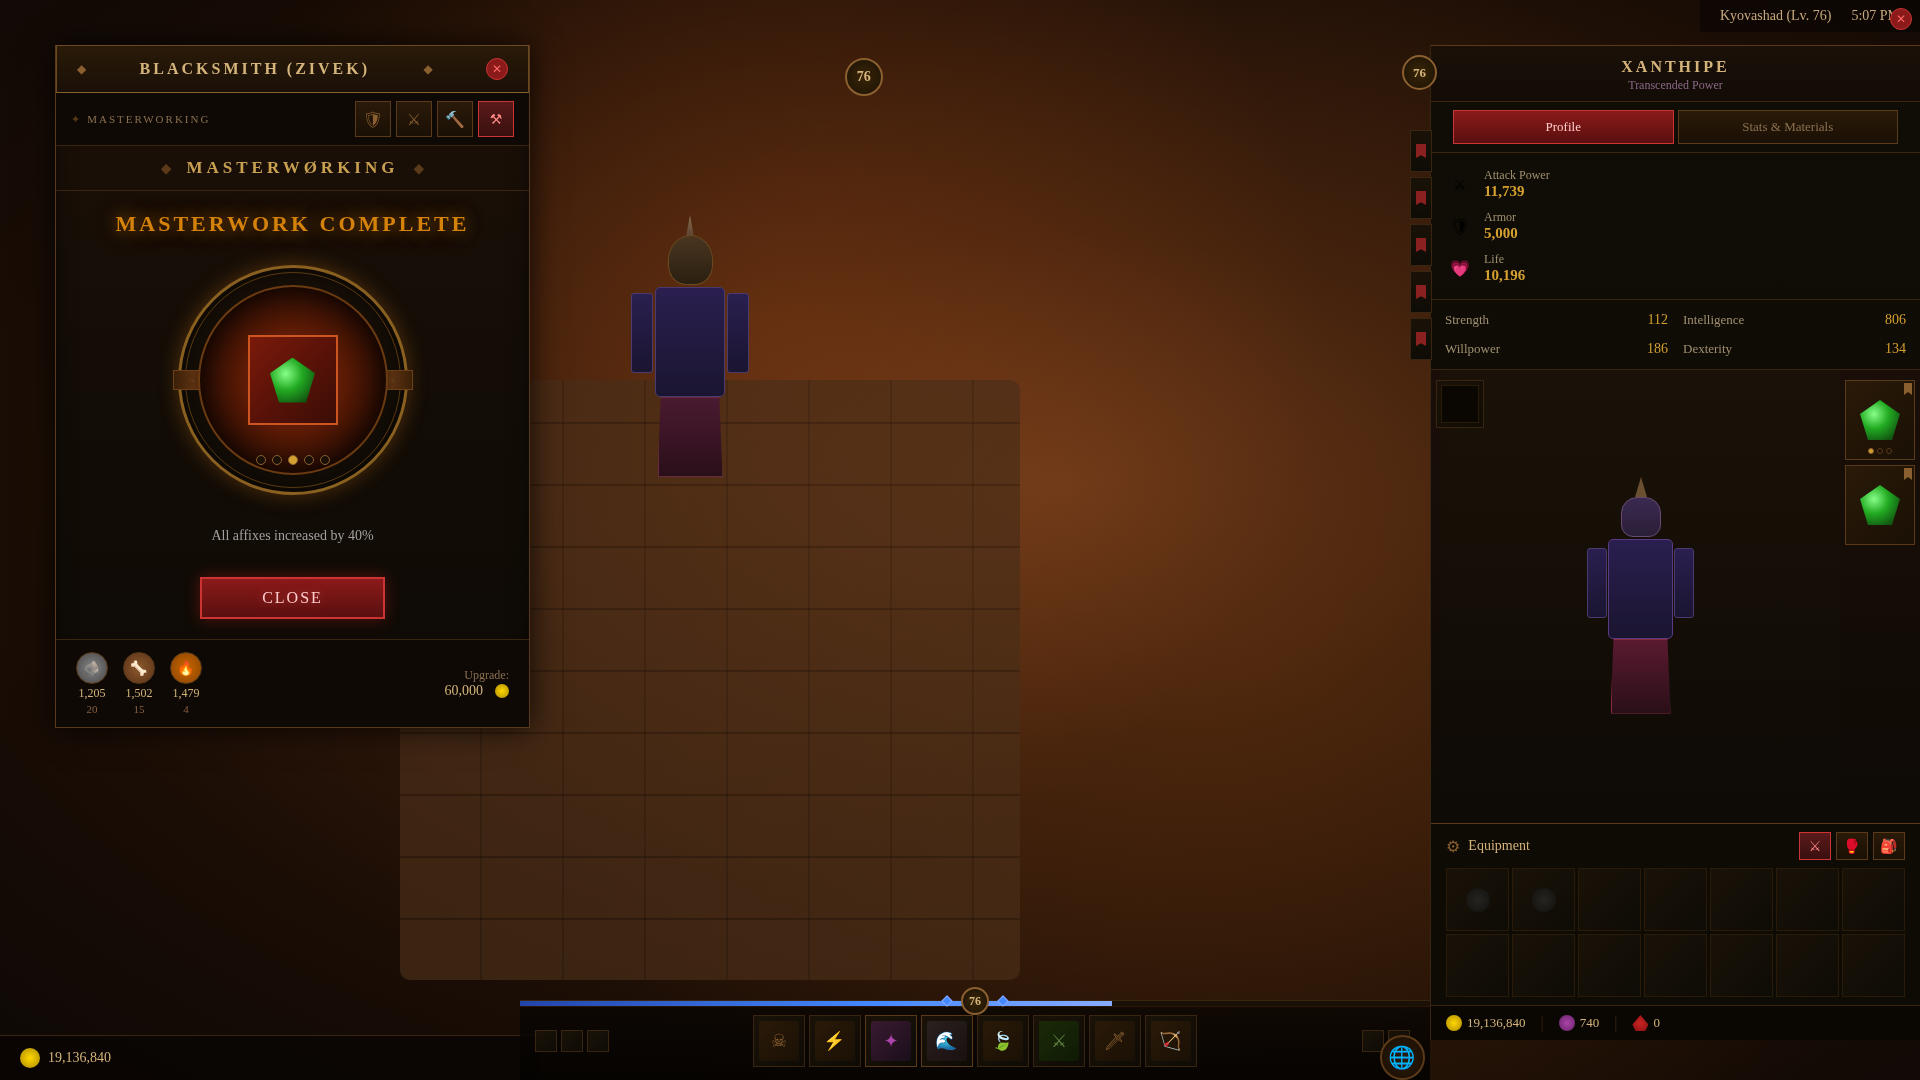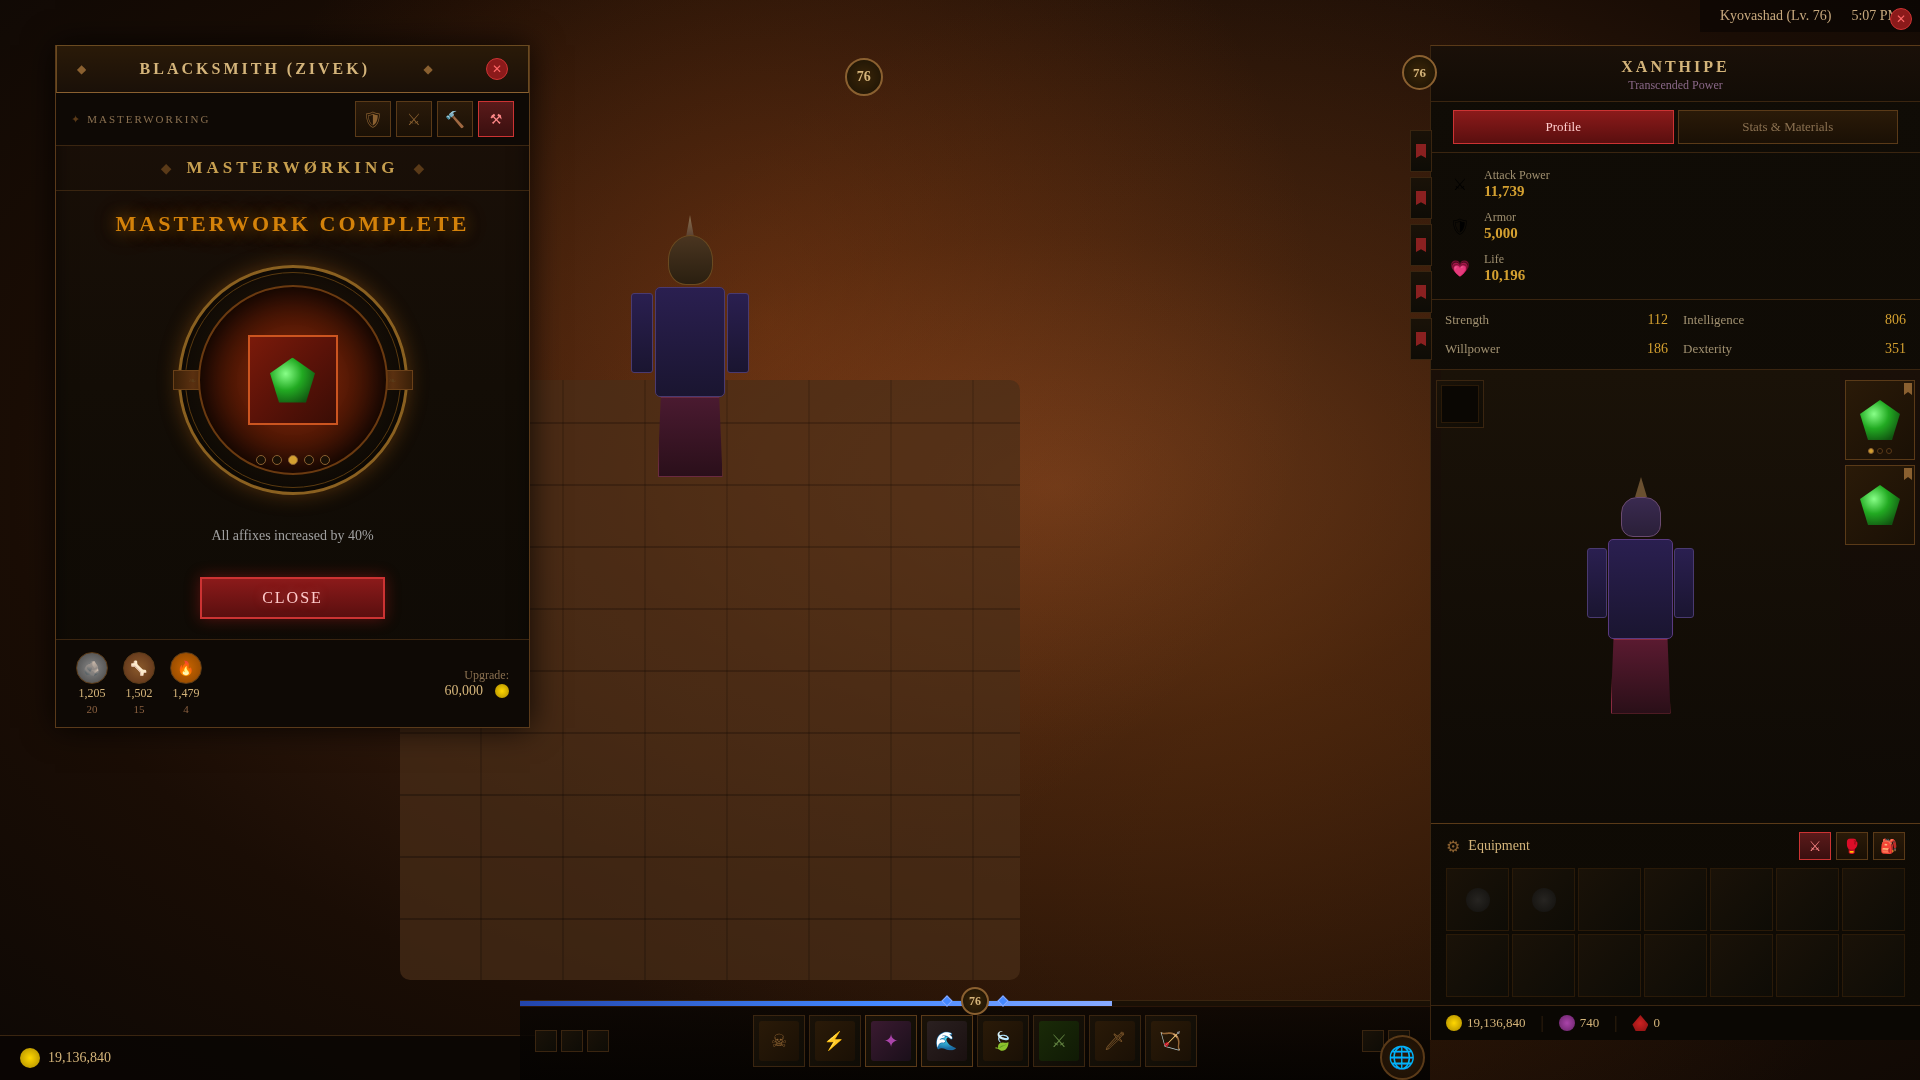--- a/index.html
+++ b/index.html
@@ -1106,21 +1106,21 @@
     <div class="sec-stat-row">
       <span class="sec-stat-name">Intelligence</span>
       <span class="sec-stat-val">806</span>
     </div>
     <div class="sec-stat-row">
       <span class="sec-stat-name">Willpower</span>
       <span class="sec-stat-val">186</span>
     </div>
     <div class="sec-stat-row">
       <span class="sec-stat-name">Dexterity</span>
-      <span class="sec-stat-val">351</span>
+      <span class="sec-stat-val">134</span>
     </div>
   </div>
 
   <div class="char-visual" style="display:flex; align-items:stretch;">
 
     <div style="display:flex; flex-direction:column; gap:5px; padding:10px 5px;">
       <div class="equip-slot" style="width:48px;height:48px;">
         <div class="equip-slot-inner"></div>
       </div>
       <div class="equip-slot" style="width:48px;height:48px;">

